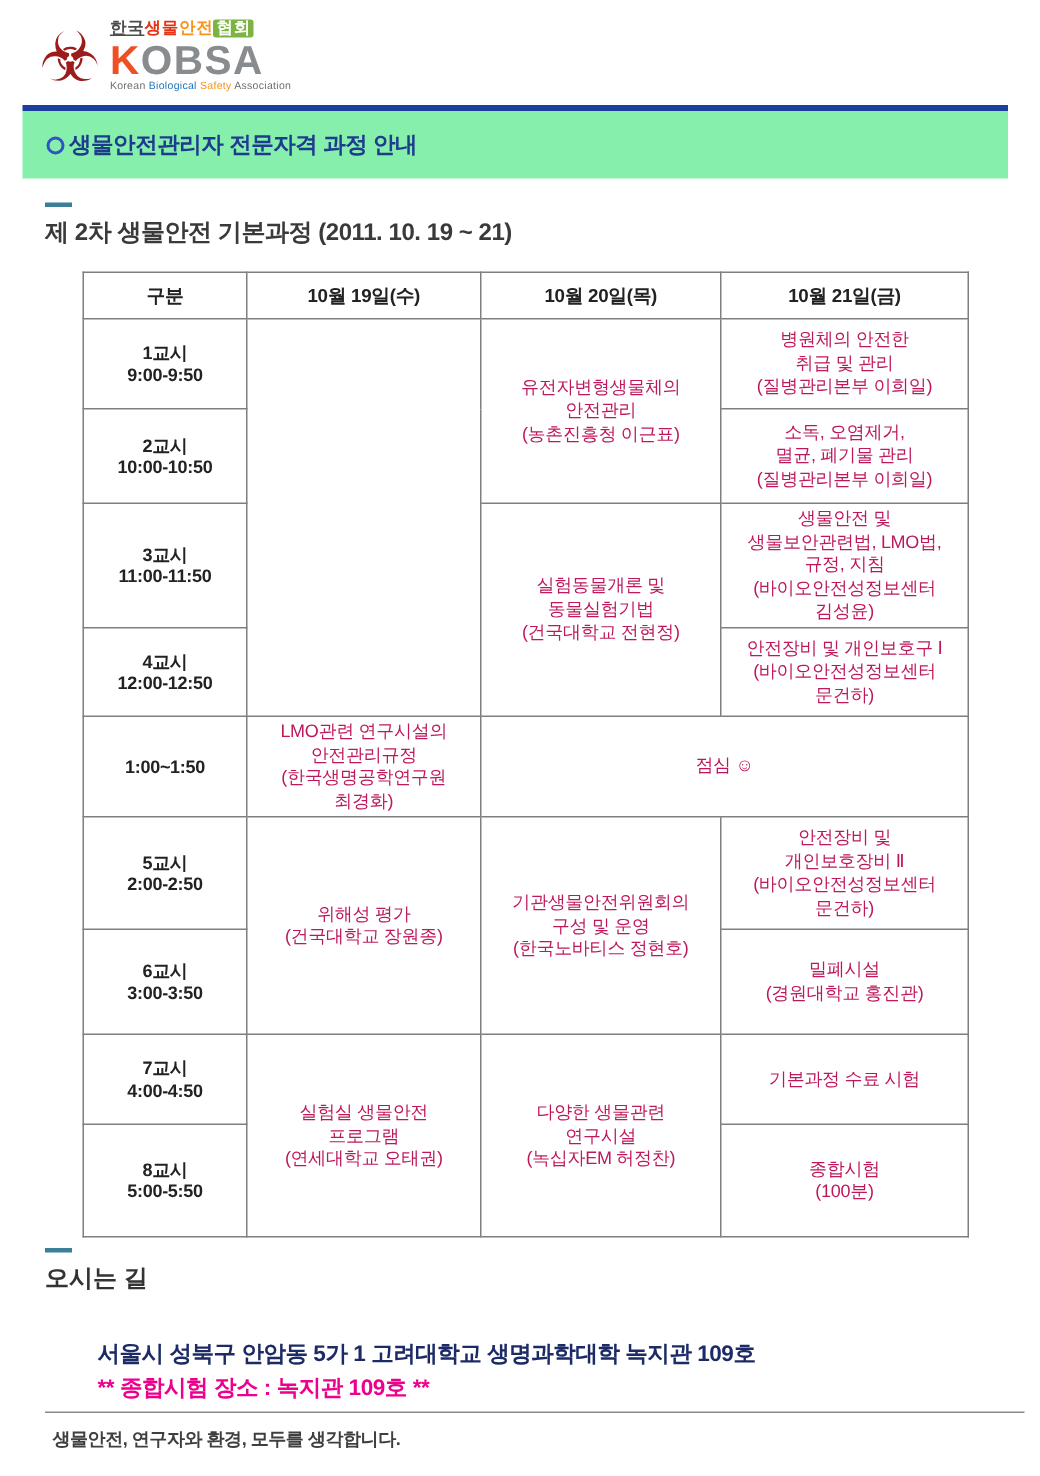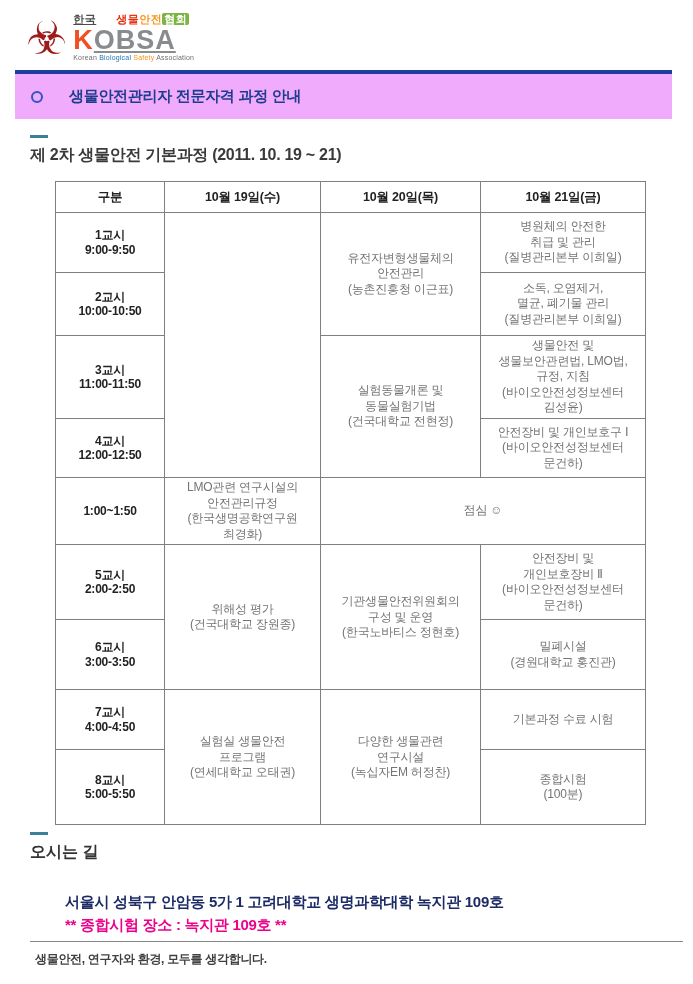--- a/index.html
+++ b/index.html
@@ -6,41 +6,41 @@
   body{
     width:693px;height:984px;position:relative;background:#fff;
     font-family:"Liberation Sans","DejaVu Sans",sans-serif;color:#3a3a3a;
     overflow:hidden;
   }
   
   .logo{display:flex;align-items:center;gap:6px;padding:10px 0 2px 26px;height:56px;}
   .biohazard{font-size:46px;line-height:1;color:#9e1b1b;}
   .logo-text{display:flex;flex-direction:column;line-height:1.05;}
   .org-ko{font-size:11px;font-weight:bold;color:#4d4d4d;letter-spacing:.5px;}
-  .c-red{color:#e53212;margin-left:20px;} .c-orange{color:#f7941d;} .c-blue{color:#1c75bc;}
+  .c-red{color:#e53212;} .c-orange{color:#f7941d;} .c-blue{color:#1c75bc;}
   .c-gray{color:#6d6e71;} .c-dark{color:#4d4d4d;text-decoration:underline;}
   .c-green-box{background:#7cb342;color:#fff;padding:0 2px;border-radius:2px;margin-top:48px;}
   .kobsa{font-size:27px;font-weight:bold;letter-spacing:1px;line-height:1.05;}
-  .kobsa .k{color:#f04e23;} .kobsa .obsa{color:#898c8f;text-decoration:underline;}
+  .kobsa .k{color:#f04e23;} .kobsa .obsa{color:#898c8f;}
   .org-en{font-size:7px;letter-spacing:.2px;}
   
   .top-rule{height:4px;background:#1c3f9e;margin:2px 21px 0 15px;}
-  .header-bar{background:#f0abfc;margin:0 21px 0 15px;padding:13px 0 13px 16px;
-    display:flex;align-items:center;gap:26px;}
+  .header-bar{background:#86efac;margin:0 21px 0 15px;padding:13px 0 13px 16px;
+    display:flex;align-items:center;gap:3px;}
   .circle-bullet{width:8px;height:8px;border:2px solid #2f55c4;border-radius:50%;flex:0 0 auto;}
   .header-title{color:#1e3c8c;font-weight:bold;font-size:15px;letter-spacing:-.3px;}
   
   .section{margin:16px 0 0 30px;}
   .dash{width:18px;height:3px;background:#3d7f99;margin-bottom:7px;}
   .section-title{font-size:16px;font-weight:bold;color:#3a3a3a;letter-spacing:-.3px;}
   
   .schedule-wrap{margin:15px 0 0 55px;}
   table{border-collapse:collapse;width:590px;table-layout:fixed;}
   th,td{border:1px solid #7f7f7f;text-align:center;vertical-align:middle;
-    font-size:12px;line-height:1.3;color:#737373;white-space:pre-line;padding:2px;
+    font-size:12px;line-height:1.3;color:#be185d;white-space:pre-line;padding:2px;
     letter-spacing:-.2px;}
   th{font-weight:bold;color:#222;font-size:12.5px;}
   td.period{font-weight:bold;color:#222;line-height:1.2;}
   tr.h-header{height:31px;} tr.h-r1{height:60px;} tr.h-r2{height:63px;}
   tr.h-r3{height:77px;} tr.h-r4{height:59px;} tr.h-lunch{height:63px;}
   tr.h-r5{height:75px;} tr.h-r6{height:70px;} tr.h-r7{height:60px;} tr.h-r8{height:75px;}
   
   .directions{margin:7px 0 0 30px;}
   .directions-title{font-size:16px;font-weight:bold;color:#333;}
   .address{margin:30px 0 0 65px;}

